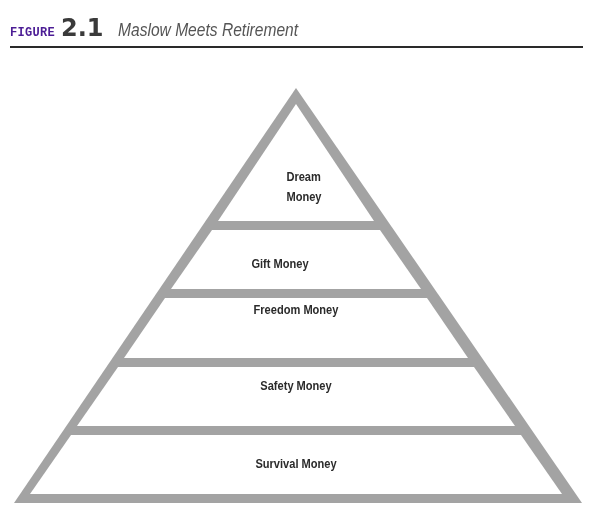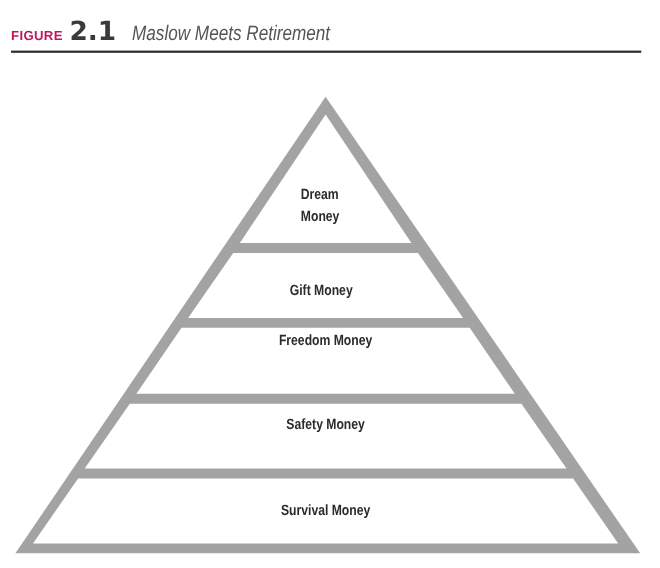--- a/index.html
+++ b/index.html
@@ -18,25 +18,25 @@
       position: absolute;
       left: 10px;
       top: 14px;
       height: 30px;
       display: flex;
       align-items: baseline;
       white-space: nowrap;
       color: #333333;
     }
     .fig-label {
-      font-family: Liberation Sans, sans-serif;
+      font-family: Liberation Mono, monospace;
       font-weight: bold;
       font-size: 12px;
       letter-spacing: 0.3px;
-      color: #be185d;
+      color: #4c1d95;
     }
     .fig-number {
       font-family: "DejaVu Sans", sans-serif;
       font-weight: bold;
       font-size: 24px;
       margin-left: 6px;
       color: #3a3a3a;
     }
     .fig-title {
       font-family: "Liberation Sans Narrow", "Liberation Sans", sans-serif;
@@ -97,25 +97,25 @@
 
   <polygon points="212,230 380,230 421,289 171,289" fill="#ffffff"></polygon>
 
   <polygon points="165,298 427,298 468,358 124,358" fill="#ffffff"></polygon>
 
   <polygon points="118,367 474,367 515,426 77,426" fill="#ffffff"></polygon>
 
   <polygon points="71,435 521,435 562,494 30,494" fill="#ffffff"></polygon>
 </svg>
 
-<div class="tier-label" style="left:291px; top:167px;">
+<div class="tier-label" style="left:304px; top:167px;">
   <span>Dream</span><br>
   <span>Money</span>
 </div>
-<div class="tier-label" style="left:292px; top:254px;">
+<div class="tier-label" style="left:280px; top:254px;">
   <span>Gift Money</span>
 </div>
 <div class="tier-label" style="left:296px; top:300px;">
   <span>Freedom Money</span>
 </div>
 <div class="tier-label" style="left:296px; top:376px;">
   <span>Safety Money</span>
 </div>
 <div class="tier-label" style="left:296px; top:454px;">
   <span>Survival Money</span>

